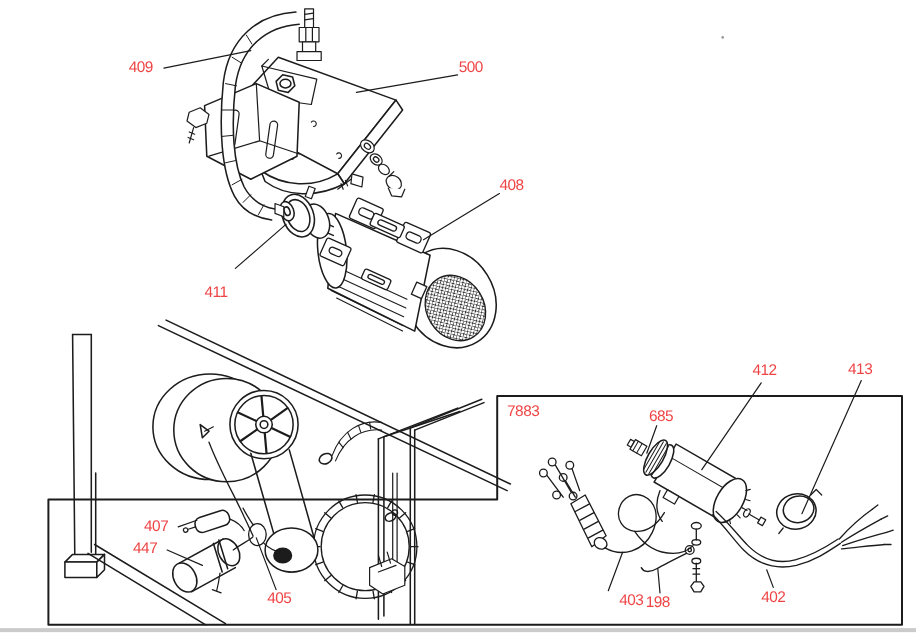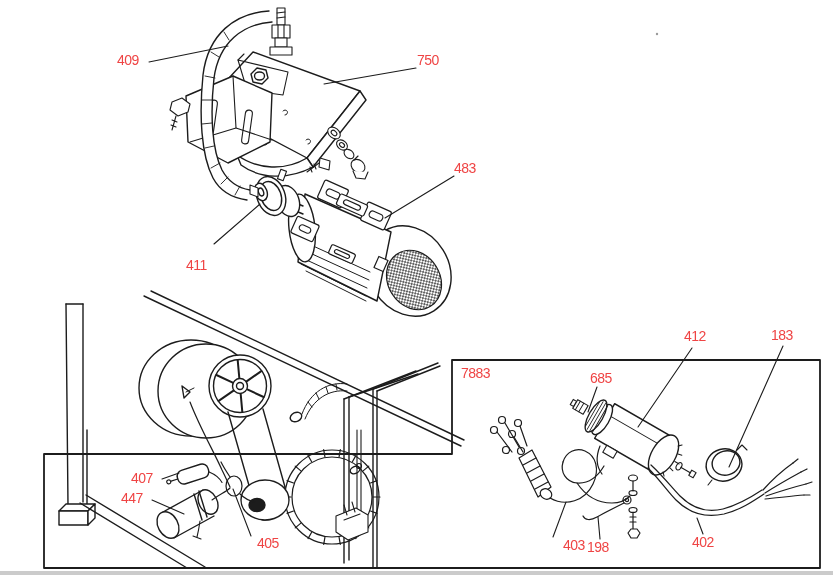--- a/index.html
+++ b/index.html
@@ -382,28 +382,28 @@
     <line x1="703" y1="534" x2="697" y2="518"></line>
     <line x1="251" y1="536" x2="233" y2="489"></line>
     <line x1="152" y1="500" x2="184" y2="514"></line>
     <line x1="162" y1="479" x2="179" y2="473"></line>
   </g>
 
   <circle cx="657" cy="34" r="1.2" fill="#9a9a9a" stroke="none"></circle>
 </svg>
 
   <div class="callout" style="left:117px;top:53px">409</div>
-  <div class="callout" style="left:417px;top:53px">750</div>
-  <div class="callout" style="left:454px;top:161px">483</div>
+  <div class="callout" style="left:417px;top:53px">500</div>
+  <div class="callout" style="left:454px;top:161px">408</div>
   <div class="callout" style="left:186px;top:258px">411</div>
   <div class="callout" style="left:461px;top:366px">7883</div>
   <div class="callout" style="left:590px;top:371px">685</div>
   <div class="callout" style="left:684px;top:329px">412</div>
-  <div class="callout" style="left:771px;top:328px">183</div>
+  <div class="callout" style="left:771px;top:328px">413</div>
   <div class="callout" style="left:563px;top:538px">403</div>
   <div class="callout" style="left:587px;top:540px">198</div>
   <div class="callout" style="left:692px;top:535px">402</div>
-  <div class="callout" style="left:257px;top:536px">405</div>
+  <div class="callout" style="left:243px;top:536px">405</div>
   <div class="callout" style="left:121px;top:491px">447</div>
   <div class="callout" style="left:131px;top:471px">407</div>
 
   <div id="bottom-bar"></div>
 </div>
 
 </body></html>

